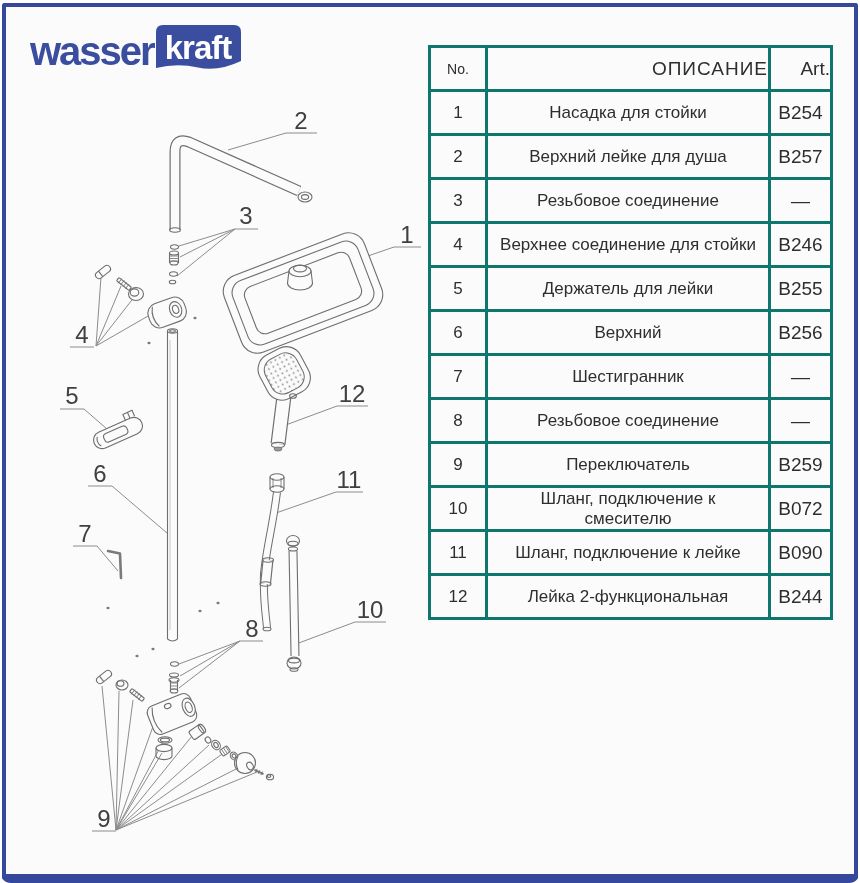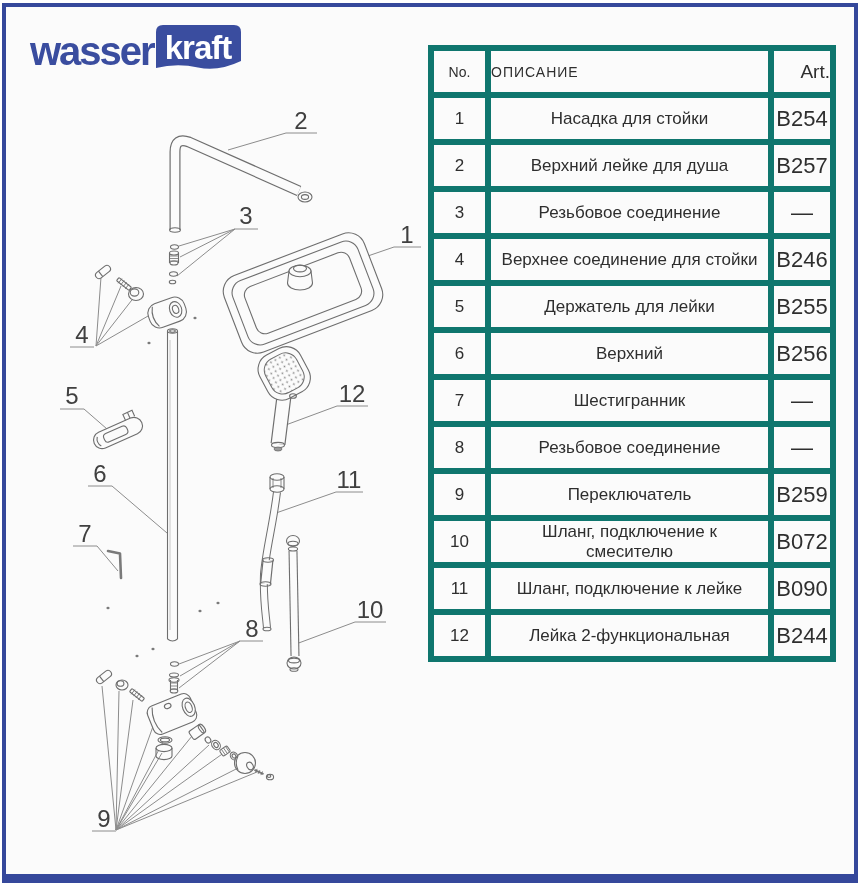--- a/index.html
+++ b/index.html
@@ -1,18 +1,18 @@
 <!DOCTYPE html>
 <html><head>
 <meta charset="utf-8">
 <style>
   html,body { margin:0; padding:0; background:#ffffff; }
   .page {
     position:relative; width:860px; height:883px; background:#ffffff;
-    font-family:"Liberation Sans", sans-serif; overflow:hidden;
+    font-family:"Liberation Sans", sans-serif; overflow:hidden;border-radius:11px;
   }
   .frame {
     position:absolute; left:2px; top:3px; right:2px; bottom:0;
     border:4px solid #35489b; border-bottom-width:9px; background:#fbfbfb;
   }
   
   .logo { position:absolute; left:30px; top:25px; height:52px; display:flex; align-items:center; }
   .logo-wasser {
     color:#3a4d9f; font-weight:bold; font-size:40px; letter-spacing:-2px;
     line-height:52px; padding-right:2px;
@@ -22,32 +22,32 @@
   .logo-kraft-badge text {
     fill:#ffffff; font-family:"Liberation Sans", sans-serif;
     font-size:33px; font-weight:bold; text-anchor:middle; letter-spacing:-1px;
   }
   
   .parts-table {
     position:absolute; left:428px; top:45px; border-collapse:collapse;
     table-layout:fixed; color:#2e2e2e;
   }
   .parts-table th, .parts-table td {
-    border:6px solid #0f766e; height:41px; padding:0; vertical-align:middle;
+    border:3px solid #0f766e; height:41px; padding:0; vertical-align:middle;
     font-weight:normal; background:#fbfbfb;
   }
   .col-no  { width:57px; }
   .col-desc{ width:283px; }
   .col-art { width:62px; }
   .h-no   { font-size:14px; text-align:center; }
-  .h-desc { font-size:14px; text-align:left; letter-spacing:1px; }
+  .h-desc { font-size:19px; text-align:right; letter-spacing:1px; }
   .h-art  { font-size:19px; text-align:right; }
   .c-no   { font-size:17px; text-align:center; }
   .c-desc { font-size:17px; text-align:center; padding-left:13px; line-height:1.15; white-space:pre-line; }
-  .c-art  { font-size:22px; text-align:center; }
+  .c-art  { font-size:19px; text-align:center; }
   
   .diagram { position:absolute; left:0; top:0; }
   .o      { stroke:#6e6e6e; stroke-width:1.1; fill:none; }
   .fillbg { stroke:#6e6e6e; stroke-width:1.1; fill:#fbfbfb; }
   .tube-o { stroke:#6e6e6e; fill:none; }
   .tube-i { stroke:#fbfbfb; fill:none; }
   .tick   { stroke:#6e6e6e; stroke-width:0.8; fill:none; }
   .lead   { stroke:#8c8c8c; stroke-width:1; fill:none; }
   .dot    { fill:#7a7a7a; stroke:none; }
   .cap    { fill:#9a9a9a; stroke:#6e6e6e; stroke-width:0.8; }

